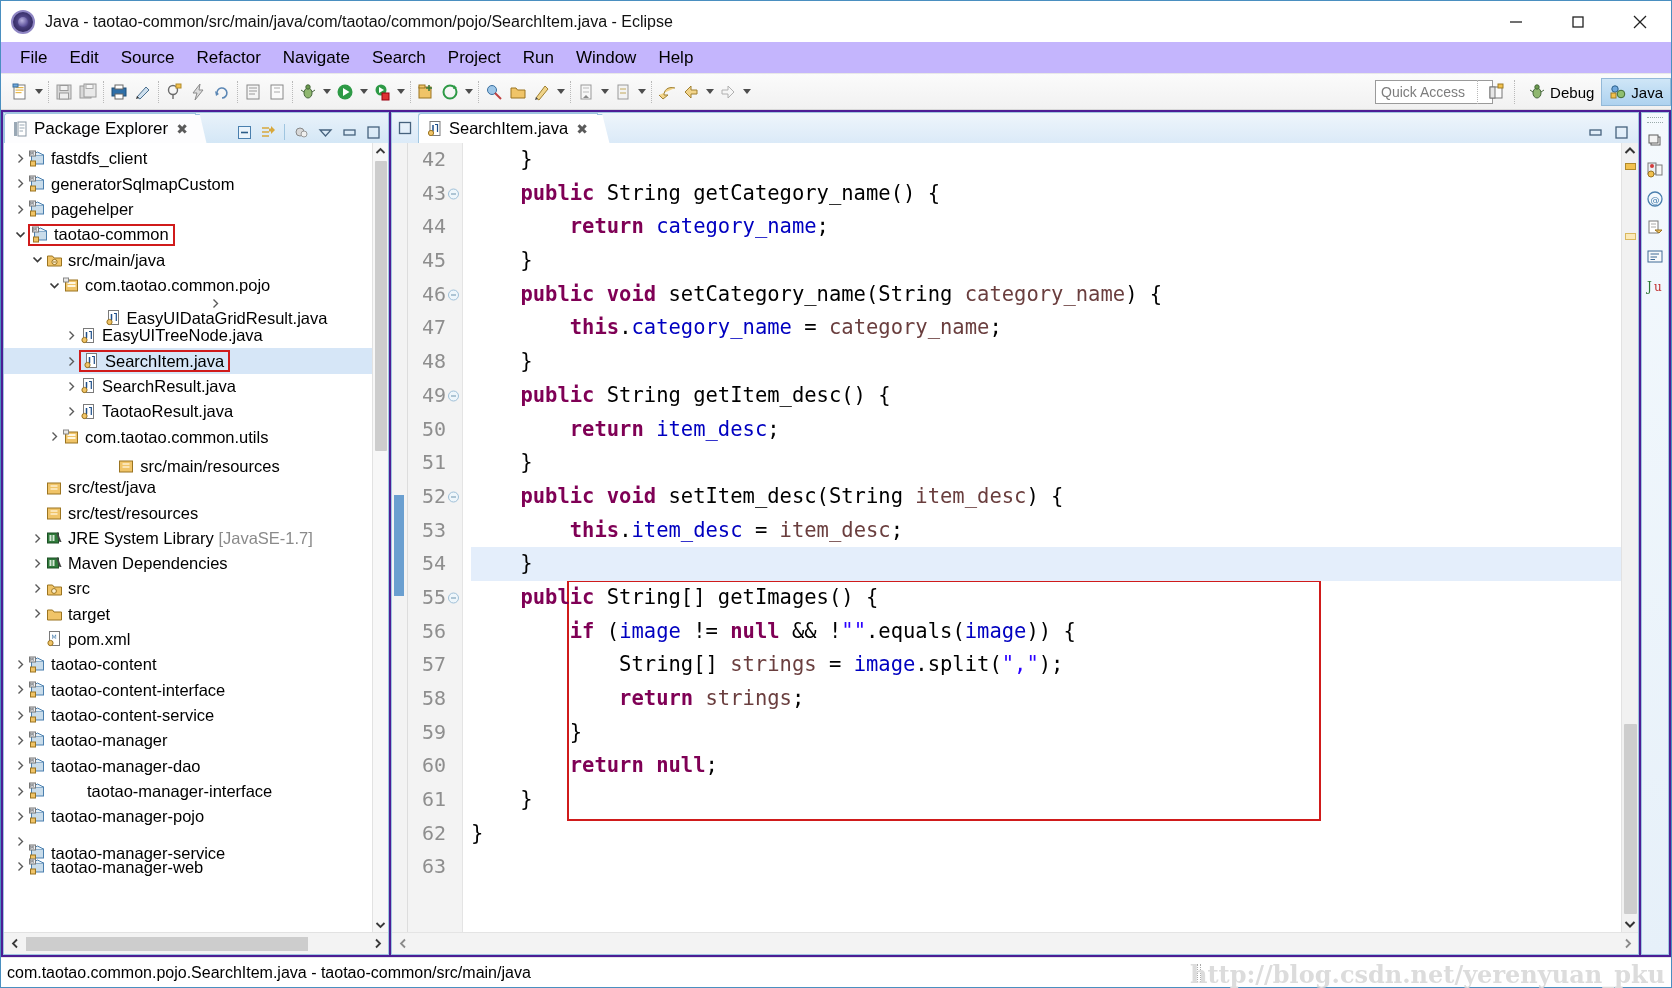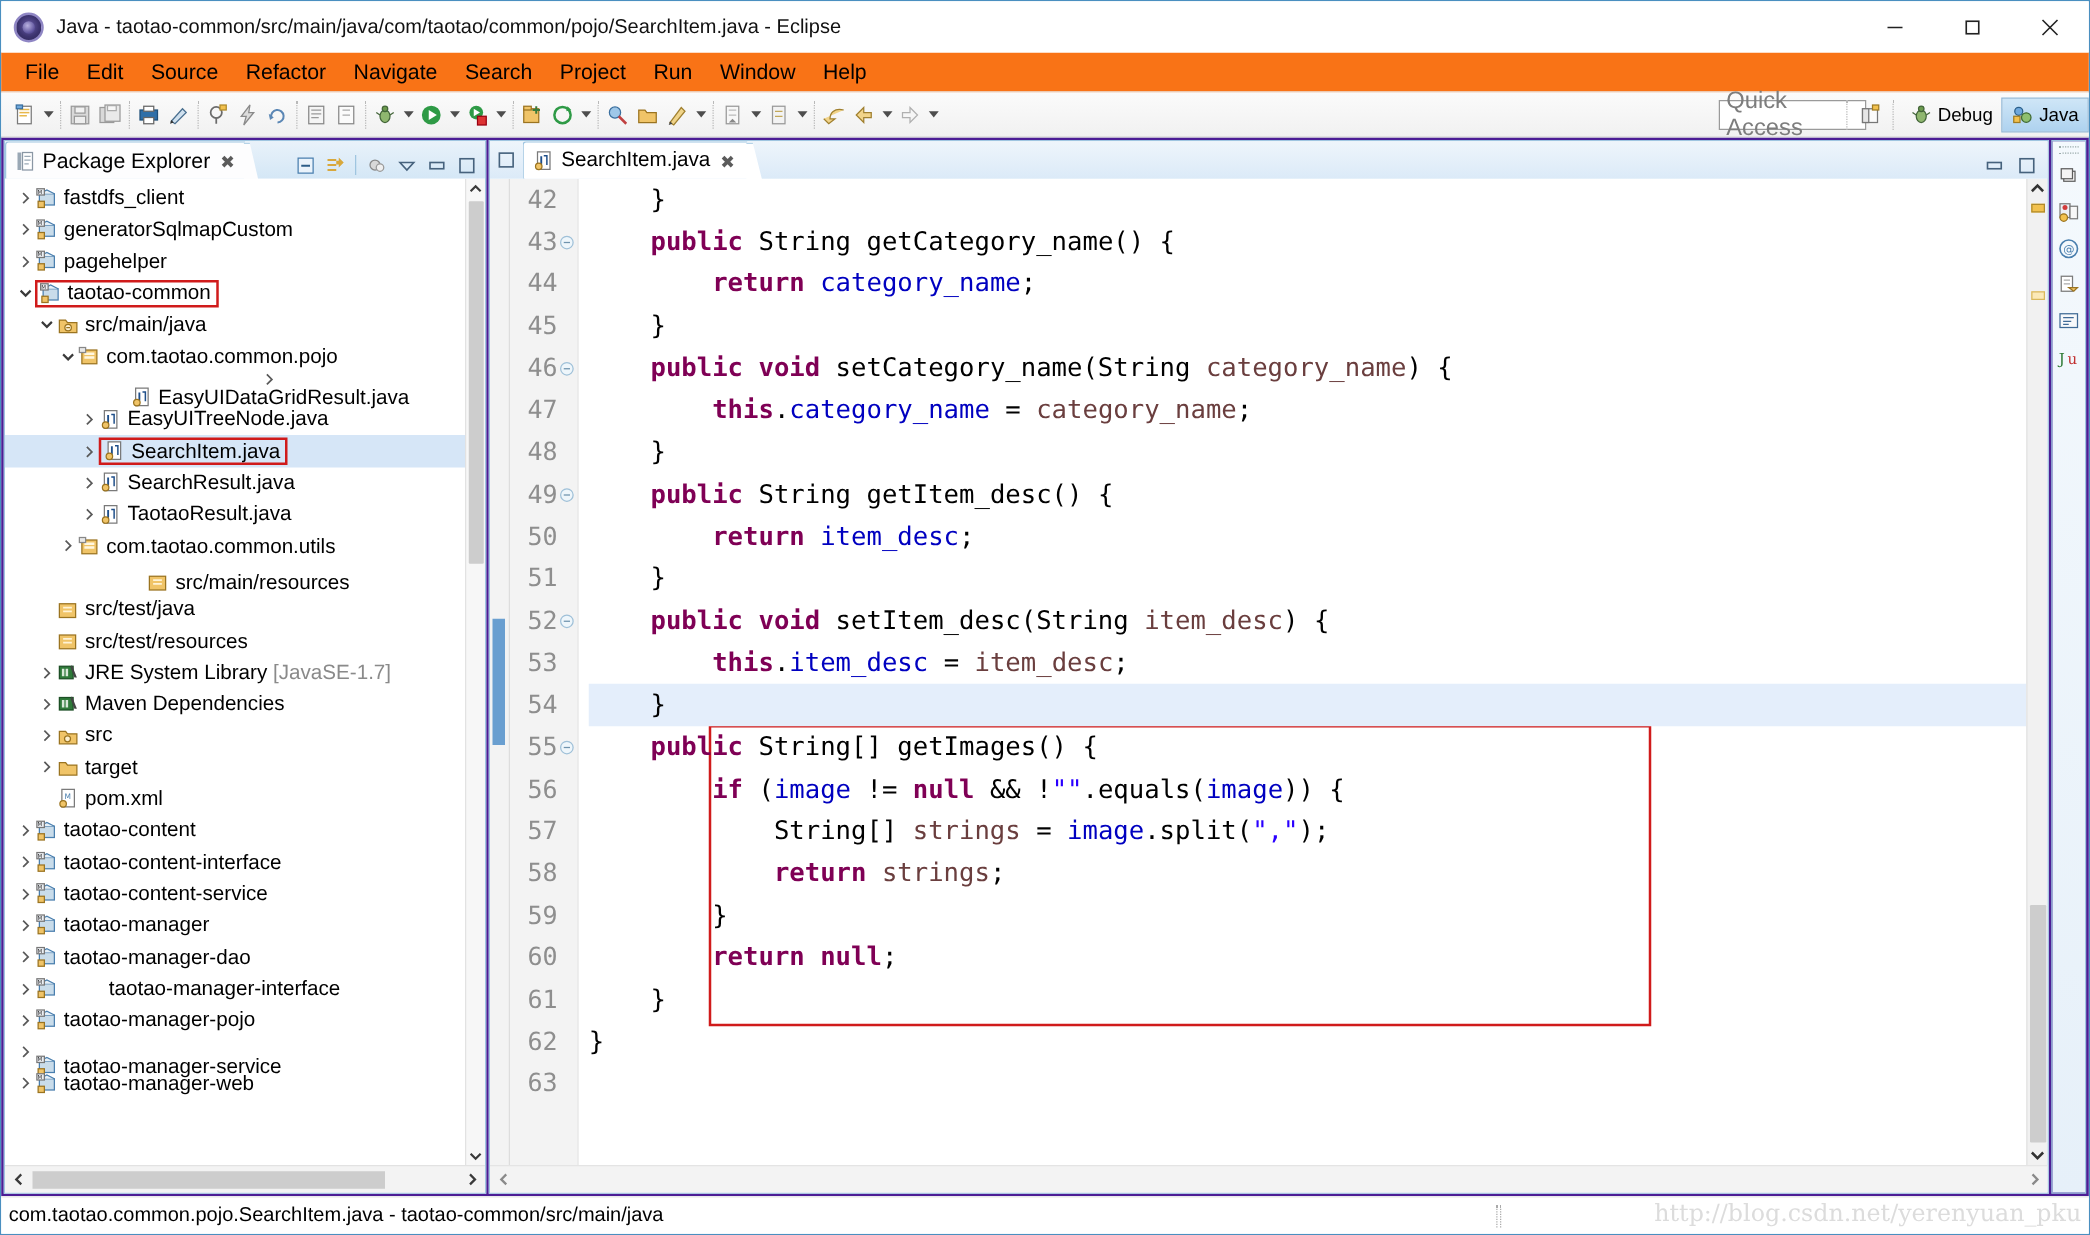--- a/index.html
+++ b/index.html
@@ -47,21 +47,21 @@
   .win-btn {
     width:62px; height:41px; display:flex; align-items:center; justify-content:center;
     color:#222;
   }
   .win-btn svg { display:block; }
 
   
   .menubar {
     height:32px; min-height:32px;
     display:flex; align-items:center;
-    padding-left:8px; background:#f97316;
+    padding-left:8px; background:#c4b5fd;
     border-bottom:1px solid #e8e8e8;
   }
   .menu-item {
     font-size:17px; color:#000; padding:3px 11px; white-space:nowrap;
   }
 
   
   .toolbar {
     height:36px; min-height:36px;
     display:flex; align-items:center;
@@ -78,21 +78,21 @@
     border-left:4px solid transparent; border-right:4px solid transparent;
     border-top:5px solid #4d4d4d;
   }
   .icn { width:18px; height:18px; display:block; }
 
   .quick-access {
     position:absolute; right:178px; top:6px;
     width:118px; height:24px;
     border:1px solid #9a9a9a; background:#fff;
     display:flex; align-items:center; padding-left:5px;
-    font-size:19px; color:#7d7d7d;
+    font-size:14px; color:#7d7d7d;
   }
   .persp-zone {
     position:absolute; right:0; top:0; height:36px;
     display:flex; align-items:center;
   }
   .persp-sep { width:1px; height:24px; border-left:1px dotted #b9b9b9; margin:0 6px; }
   .persp-open { width:24px; height:24px; display:flex; align-items:center; justify-content:center;}
   .persp-btn {
     display:flex; align-items:center; gap:4px;
     height:28px; padding:0 7px; font-size:15px; color:#000;
@@ -250,21 +250,21 @@
   .statusbar {
     height:30px; min-height:30px; display:flex; align-items:center;
     background:#ffffff; border-top:1px solid #e6e6e6; padding-left:6px;
     position:relative;
   }
   .status-text { font-size:16px; color:#000; white-space:nowrap; }
   .status-grip { position:absolute; left:1196px; top:6px; width:4px; height:18px;
     border-left:1px dotted #aaa; border-right:1px dotted #aaa;}
   .watermark {
     position:absolute; right:6px; top:2px;
-    font-family:"DejaVu Serif", serif; font-size:19px; color:#dcdcdc; white-space:nowrap;
+    font-family:"DejaVu Serif", serif; font-size:24px; color:#dcdcdc; white-space:nowrap;font-weight:bold;
   }
 </style>
 </head>
 <body>
 
 <div class="window">
 
   <div class="titlebar">
     <div class="app-icon"></div>
     <div class="title-text">Java - taotao-common/src/main/java/com/taotao/common/pojo/SearchItem.java - Eclipse</div>

